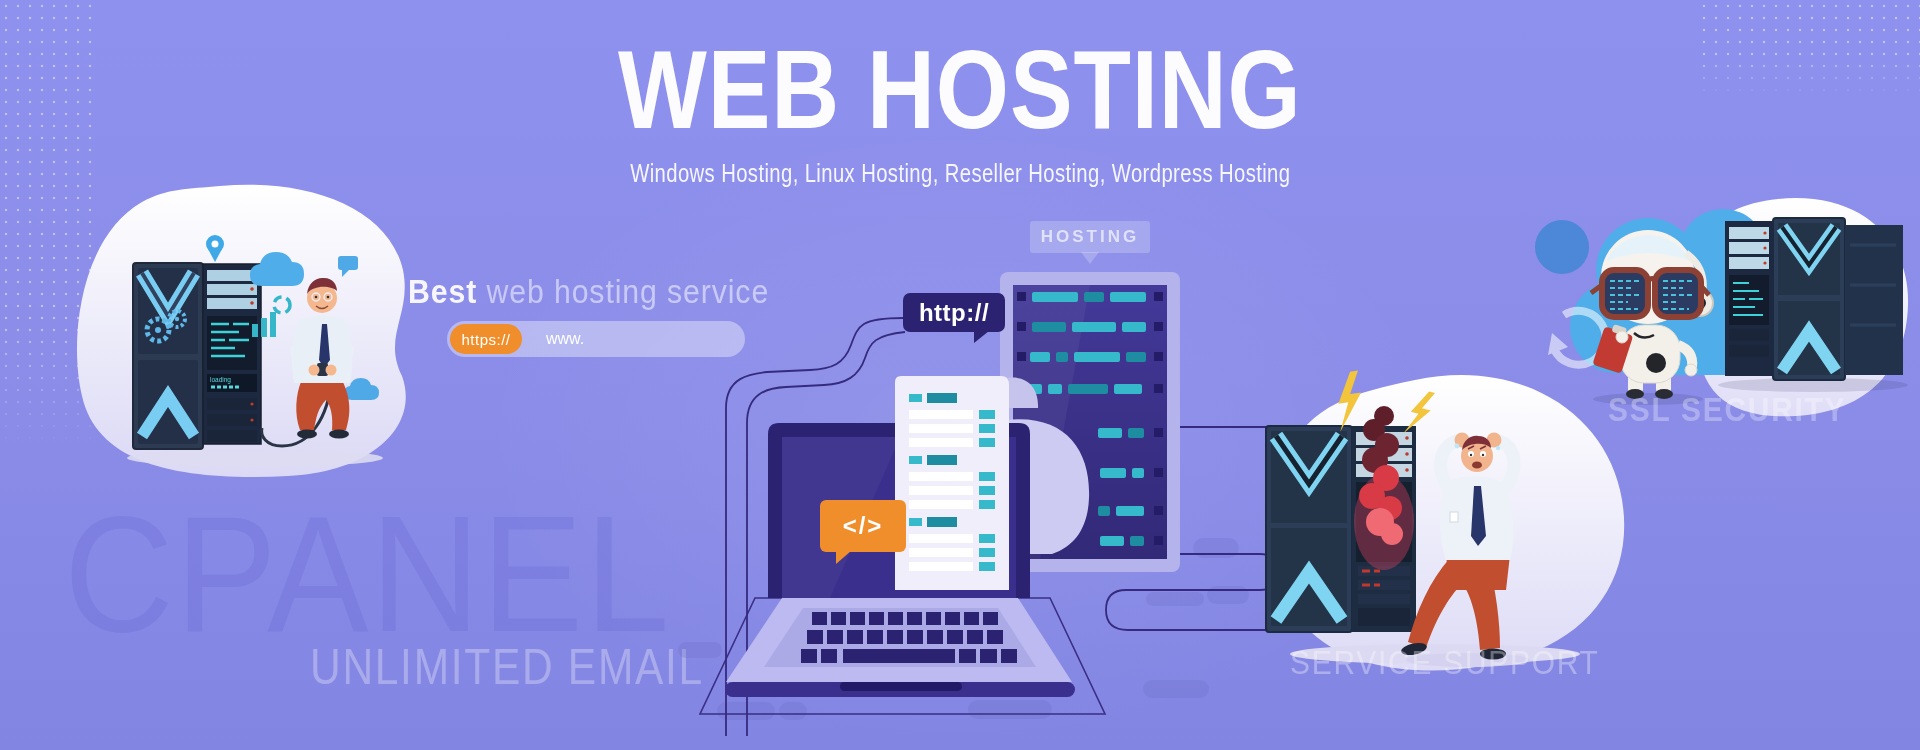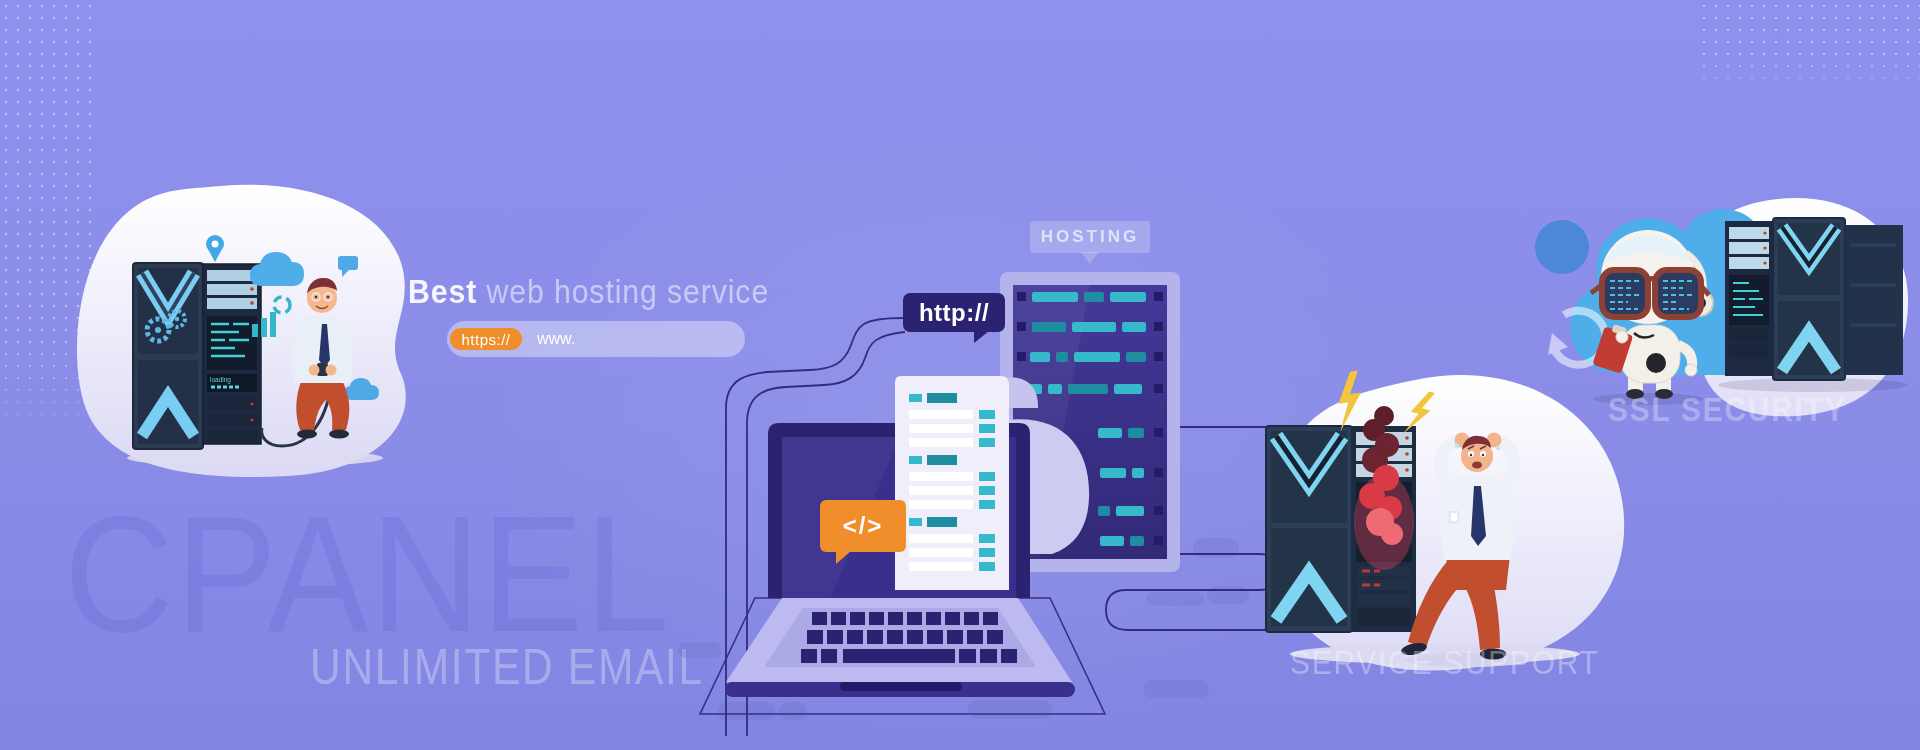--- a/index.html
+++ b/index.html
@@ -48,25 +48,25 @@
   
   .tagline{position:absolute;left:408px;top:272px;white-space:nowrap;
     transform:scaleX(0.89);transform-origin:left top;font-size:34px;letter-spacing:1px;}
   .tagline .lead{font-weight:700;color:#F7F6FF;}
   .tagline .rest{font-weight:500;color:rgba(255,255,255,0.52);}
   .url-bar{
     position:absolute;left:447px;top:321px;width:298px;height:36px;border-radius:18px;
     background:rgba(255,255,255,0.38);display:flex;align-items:center;
   }
   .proto-badge{
-    margin-left:3px;width:72px;height:22px;border-radius:15px;background:var(--accent-orange,#EF8E2B);
+    margin-left:3px;width:72px;height:30px;border-radius:15px;background:var(--accent-orange,#EF8E2B);
     color:#fff;font-size:15px;font-weight:500;display:flex;align-items:center;justify-content:center;
     letter-spacing:0.5px;flex:0 0 auto;
   }
-  .url-value{margin-left:15px;color:#FFFFFF;font-size:16px;font-weight:500;}
+  .url-value{margin-left:24px;color:#FFFFFF;font-size:16px;font-weight:500;}
   
   .hosting-tag{
     position:absolute;left:1030px;top:221px;width:120px;height:32px;border-radius:3px;
     background:rgba(255,255,255,0.22);color:rgba(255,255,255,0.65);
     font-size:17px;font-weight:700;letter-spacing:3px;
     display:flex;align-items:center;justify-content:center;
   }
   .hosting-tag::after{
     content:"";position:absolute;left:50%;bottom:-11px;margin-left:-9px;
     border-left:9px solid transparent;border-right:9px solid transparent;
@@ -102,20 +102,22 @@
 <body>
 
 <div class="banner">
 
   <div class="dots dots-left"></div>
   <div class="dots dots-topright"></div>
 
   <div class="wm-big">CPANEL</div>
   <div class="wm-small">UNLIMITED EMAIL</div>
 
+  <div class="title-wrap"><div class="title">WEB HOSTING</div></div>
+  <div class="subtitle-wrap"><div class="subtitle">Windows Hosting, Linux Hosting, Reseller Hosting, Wordpress Hosting</div></div>
 
   <svg style="left:70px;top:178px;" width="345" height="310" viewBox="0 0 345 310">
     <defs>
       <linearGradient id="blobG1" x1="0" y1="0" x2="0" y2="1">
         <stop offset="0" stop-color="#FFFFFF"></stop>
           <stop offset="1" stop-color="#DBD9F5"></stop>
       </linearGradient>
     </defs>
     <path d="M150,8 C235,0 318,28 333,92 C342,136 312,158 332,198 C350,248 302,294 218,298 C118,303 28,290 12,218 C-2,158 12,58 72,24 C98,10 118,11 150,8 Z" fill="url(#blobG1)"></path>
     <ellipse cx="185" cy="280" rx="128" ry="9" fill="#DDDBF2" opacity="0.9"></ellipse>

